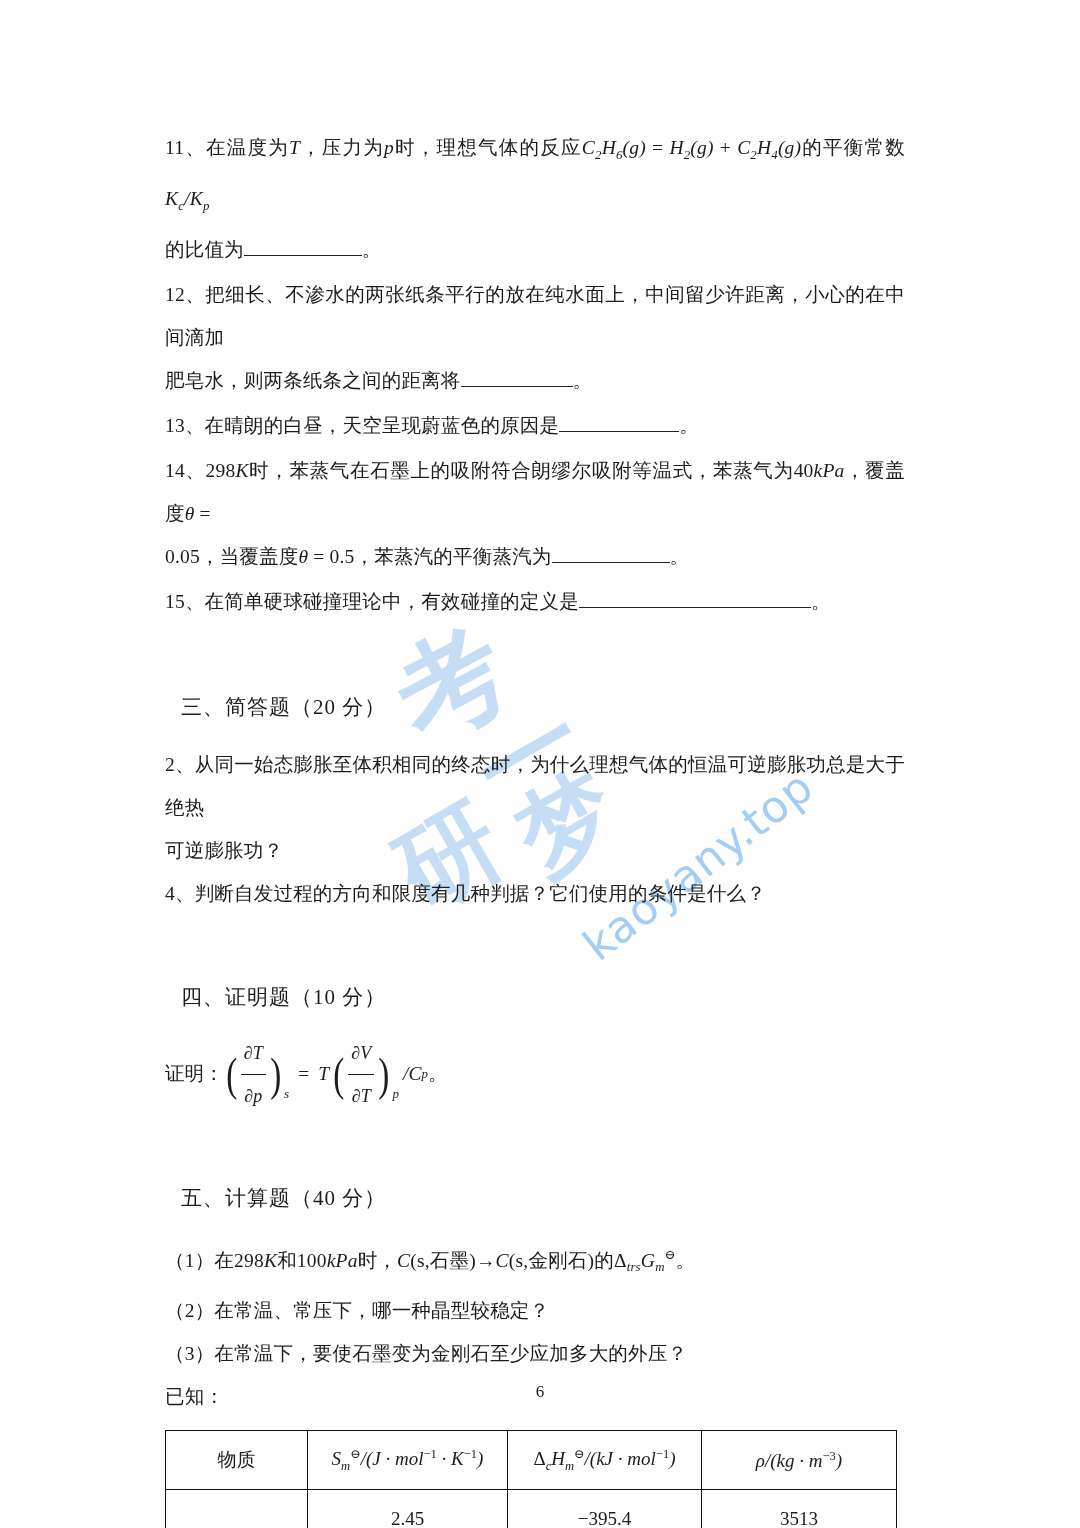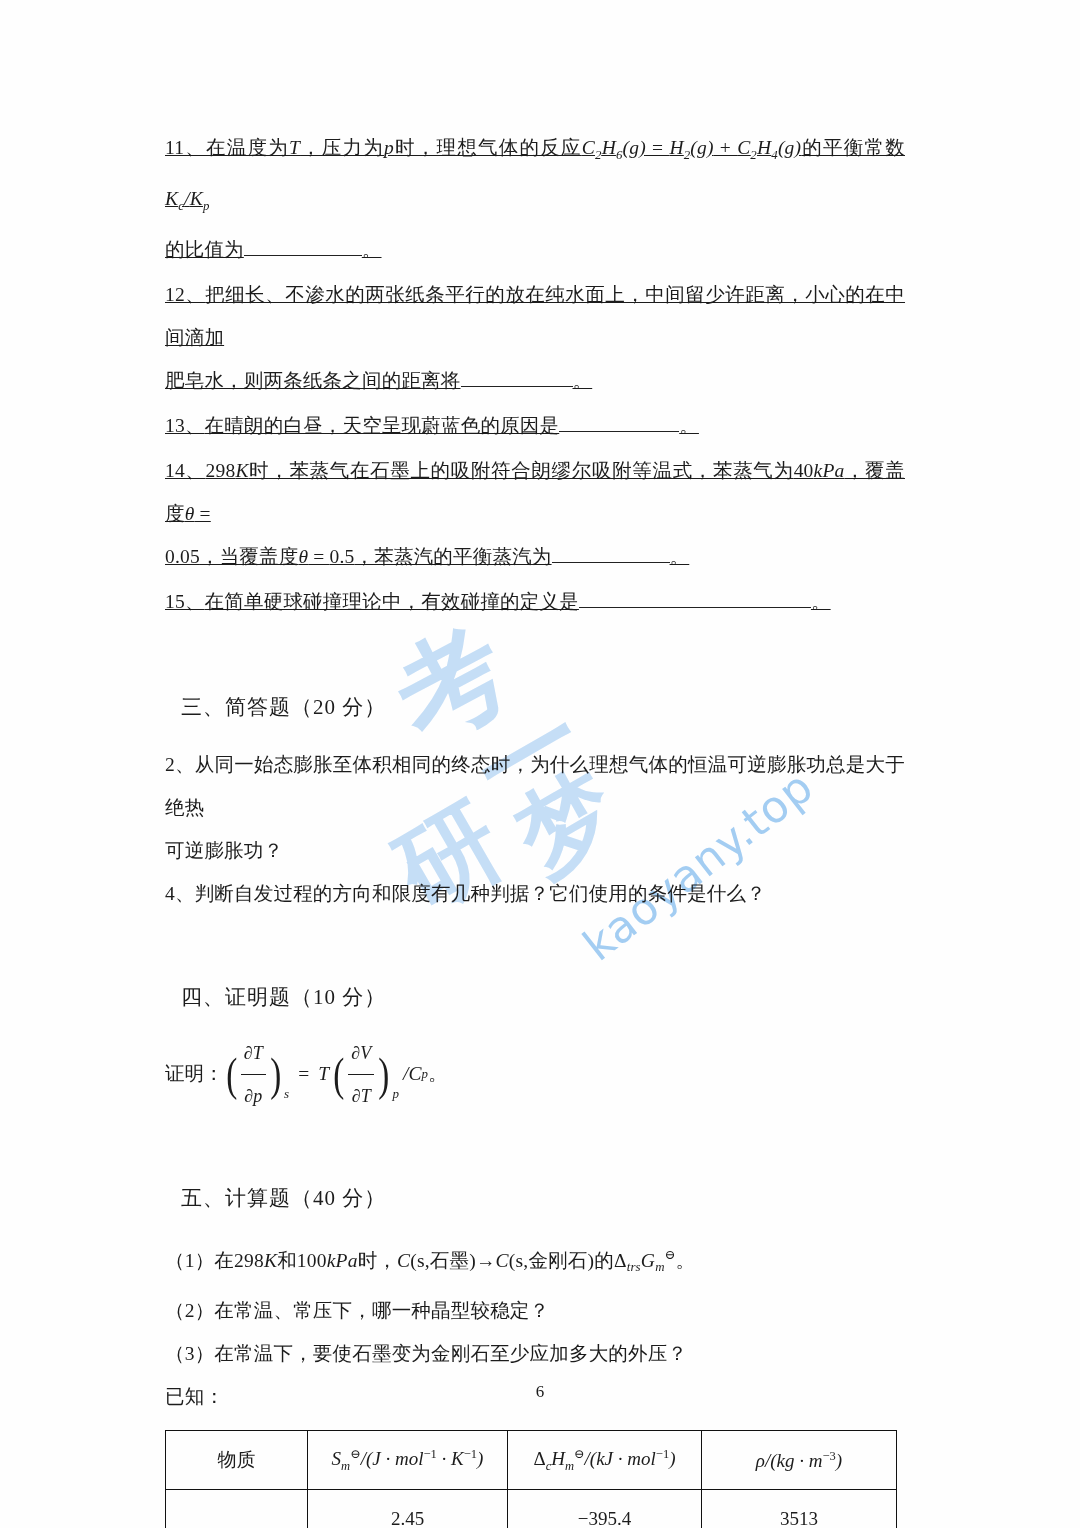--- a/index.html
+++ b/index.html
@@ -66,21 +66,21 @@
   .para {
     position: relative;
     z-index: 10;
     font-size: 19.5px;
     line-height: 43px;
     text-align: justify;
     letter-spacing: .2px;
     margin: 0 0 0 0;
   }
 
-  .q-block { margin-bottom: 2px; text-decoration: underline; }
+  .q-block { margin-bottom: 2px; }
 
   .section-head {
     position: relative;
     z-index: 10;
     font-size: 21px;
     line-height: 40px;
     letter-spacing: 1px;
     margin: 16px;
   }
 

